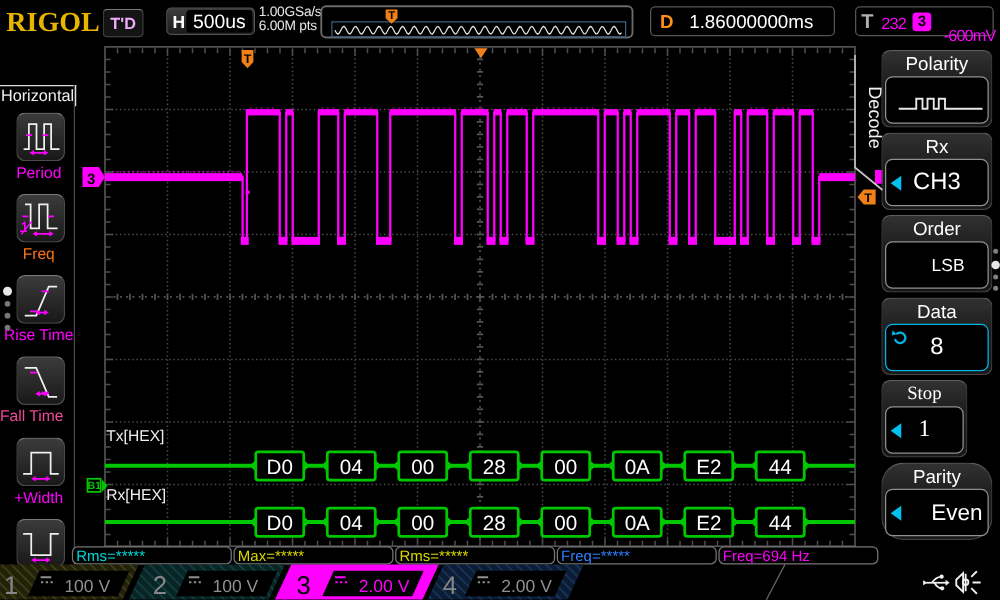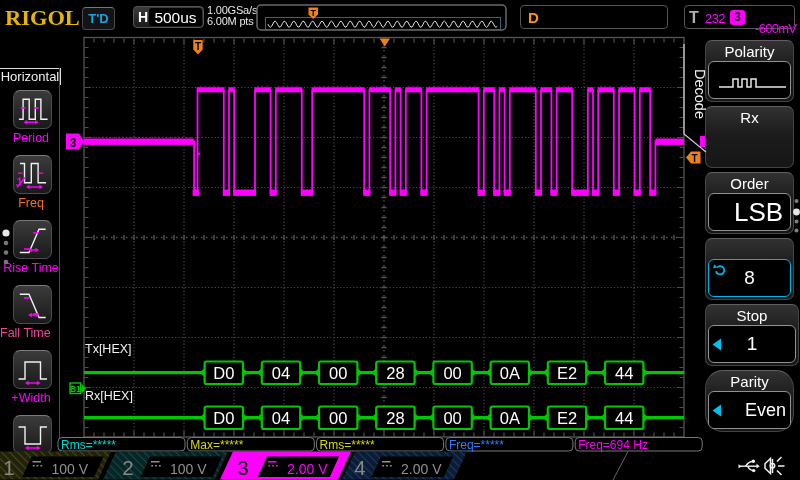--- a/index.html
+++ b/index.html
@@ -2,35 +2,36 @@
 <html><head><meta charset="utf-8">
 <style>
 * { margin:0; padding:0; }
 body { background:#000; }
 #scope { position:relative; width:800px; height:480px; background:#000; overflow:hidden;
   font-family:"Liberation Sans", sans-serif; }
 </style></head>
 <body>
 <div id="scope">
 <div style="position:absolute;left:5px;top:4.5px;color:#e7b500;font-family:'Liberation Serif',serif;font-weight:bold;font-size:22px;transform:scaleX(1.02);transform-origin:left;">RIGOL</div>
-<div style="position:absolute;left:82px;top:7px;width:31px;height:21px;background:#141414;border:1px solid #4a4a4a;border-top-color:#777;border-radius:4px;color:#0ea5e9;font-weight:bold;font-size:13px;text-align:center;line-height:21px;">T'D</div>
+<div style="position:absolute;left:82px;top:7px;width:31px;height:21px;background:#141414;border:1px solid #4a4a4a;border-top-color:#777;border-radius:4px;color:#f0abfc;font-weight:bold;font-size:13px;text-align:center;line-height:21px;">T'D</div>
 <div style="position:absolute;left:133px;top:6px;width:71px;height:22px;background:linear-gradient(#3c3c3c,#1a1a1a);border:1px solid #555;border-radius:4px;box-sizing:border-box;">
       <span style="position:absolute;left:4px;top:2px;color:#fff;font-weight:bold;font-size:14px;">H</span>
       <span style="position:absolute;left:15px;top:1px;right:1px;bottom:1px;background:#000;border-radius:3px;color:#fff;font-size:15.5px;text-align:center;line-height:19px;">500us</span>
     </div>
 <div style="position:absolute;left:207px;top:5px;width:50px;color:#e8e8e8;font-size:11px;line-height:11px;letter-spacing:-0.2px;">1.00GSa/s<br>6.00M pts</div>
 <svg style="position:absolute;left:256px;top:4px" width="252" height="28">
       <rect x="1" y="1" width="249" height="25" rx="4" fill="#000" stroke="#6a6a6a" stroke-width="1.5"></rect>
       <rect x="9.5" y="13.5" width="235" height="12" fill="none" stroke="#3a6080" stroke-width="1"></rect>
       <polyline points="12.0,20.20 13.2,22.43 14.4,23.30 15.6,22.28 16.8,19.99 18.0,17.83 19.2,17.12 20.4,18.28 21.6,20.61 22.8,22.70 24.0,23.26 25.2,21.95 26.4,19.58 27.6,17.59 28.8,17.18 30.0,18.62 31.2,21.02 32.4,22.92 33.6,23.16 34.8,21.60 36.0,19.18 37.2,17.39 38.4,17.31 39.6,18.99 40.8,21.41 42.0,23.09 43.2,23.01 44.4,21.22 45.6,18.80 46.8,17.24 48.0,17.48 49.2,19.38 50.4,21.78 51.6,23.22 52.8,22.81 54.0,20.82 55.2,18.45 56.4,17.14 57.6,17.70 58.8,19.79 60.0,22.12 61.2,23.28 62.4,22.57 63.6,20.41 64.8,18.12 66.0,17.10 67.2,17.97 68.4,20.20 69.6,22.43 70.8,23.30 72.0,22.28 73.2,19.99 74.4,17.83 75.6,17.12 76.8,18.28 78.0,20.61 79.2,22.70 80.4,23.26 81.6,21.95 82.8,19.58 84.0,17.59 85.2,17.18 86.4,18.62 87.6,21.02 88.8,22.92 90.0,23.16 91.2,21.60 92.4,19.18 93.6,17.39 94.8,17.31 96.0,18.99 97.2,21.41 98.4,23.09 99.6,23.01 100.8,21.22 102.0,18.80 103.2,17.24 104.4,17.48 105.6,19.38 106.8,21.78 108.0,23.22 109.2,22.81 110.4,20.82 111.6,18.45 112.8,17.14 114.0,17.70 115.2,19.79 116.4,22.12 117.6,23.28 118.8,22.57 120.0,20.41 121.2,18.12 122.4,17.10 123.6,17.97 124.8,20.20 126.0,22.43 127.2,23.30 128.4,22.28 129.6,19.99 130.8,17.83 132.0,17.12 133.2,18.28 134.4,20.61 135.6,22.70 136.8,23.26 138.0,21.95 139.2,19.58 140.4,17.59 141.6,17.18 142.8,18.62 144.0,21.02 145.2,22.92 146.4,23.16 147.6,21.60 148.8,19.18 150.0,17.39 151.2,17.31 152.4,18.99 153.6,21.41 154.8,23.09 156.0,23.01 157.2,21.22 158.4,18.80 159.6,17.24 160.8,17.48 162.0,19.38 163.2,21.78 164.4,23.22 165.6,22.81 166.8,20.82 168.0,18.45 169.2,17.14 170.4,17.70 171.6,19.79 172.8,22.12 174.0,23.28 175.2,22.57 176.4,20.41 177.6,18.12 178.8,17.10 180.0,17.97 181.2,20.20 182.4,22.43 183.6,23.30 184.8,22.28 186.0,19.99 187.2,17.83 188.4,17.12 189.6,18.28 190.8,20.61 192.0,22.70 193.2,23.26 194.4,21.95 195.6,19.58 196.8,17.59 198.0,17.18 199.2,18.62 200.4,21.02 201.6,22.92 202.8,23.16 204.0,21.60 205.2,19.18 206.4,17.39 207.6,17.31 208.8,18.99 210.0,21.41 211.2,23.09 212.4,23.01 213.6,21.22 214.8,18.80 216.0,17.24 217.2,17.48 218.4,19.38 219.6,21.78 220.8,23.22 222.0,22.81 223.2,20.82 224.4,18.45 225.6,17.14 226.8,17.70 228.0,19.79 229.2,22.12 230.4,23.28 231.6,22.57 232.8,20.41 234.0,18.12 235.2,17.10 236.4,17.97 237.6,20.20 238.8,22.43 240.0,23.30 241.2,22.28" stroke="#e8e8e8" stroke-width="1" fill="none"></polyline>
       <path d="M52.5 3.5h9.5v7l-4.75 4.5-4.75-4.5z" fill="#f08018"></path>
       <text x="57.3" y="11.5" font-size="9" font-weight="bold" fill="#000" text-anchor="middle">T</text>
     </svg>
 <div style="position:absolute;left:520px;top:5px;width:148px;height:24px;background:#000;border:1px solid #555;border-radius:4px;box-sizing:border-box;">
       <span style="position:absolute;left:7px;top:3px;color:#ff9018;font-weight:bold;font-size:15px;">D</span>
+      <span style="position:absolute;left:20px;right:6px;top:3px;color:#fff;font-size:15px;text-align:center;">1.86000000ms</span>
     </div>
 <div style="position:absolute;left:684px;top:5px;width:111px;height:24px;background:#000;border:1px solid #555;border-radius:4px;box-sizing:border-box;">
       <span style="position:absolute;left:4px;top:3px;color:#b0b0b0;font-weight:bold;font-size:16px;">T</span>
       <span style="position:absolute;left:20px;top:5px;color:#ff00ff;font-size:13px;letter-spacing:-0.6px;">232</span>
       <span style="position:absolute;left:45px;top:4px;width:15px;height:15px;background:#ff00ff;border-radius:3px;color:#000;font-weight:bold;font-size:12px;text-align:center;line-height:15px;">3</span>
       <span style="position:absolute;left:70px;top:15px;color:#ff00ff;font-size:13px;letter-spacing:-0.7px;">-600mV</span>
     </div>
 <div style="position:absolute;left:0;top:36px;width:61px;height:409px;margin-top:32px;">
 <div style="position:absolute;left:0;top:0;width:60px;height:16px;border-top:1px solid #ddd;border-right:1px solid #ddd;color:#f0f0f0;font-size:13px;text-align:center;line-height:15px;">Horizontal</div>
 <div style="position:absolute;left:13px;top:22px;width:39px;height:39px;border-radius:7px;background:linear-gradient(#3b3b3b,#191919);border:1px solid #4c4c4c;border-top-color:#7a7a7a;box-sizing:border-box;">
@@ -355,37 +356,44 @@
 <div style="position:absolute;left:705px;top:40px;width:89px;height:62px;background:linear-gradient(#313131,#1c1c1c 45%,#161616);border:1px solid #444;border-top-color:#5f5f5f;border-radius:7px;box-sizing:border-box;">
       <div style="height:20px;color:#fff;font-size:15px;text-align:center;line-height:21px;">Polarity</div>
       <div style="position:absolute;left:2px;right:2px;top:20px;bottom:2px;background:#000;border:1.4px solid #909090;border-radius:6px;">
         <svg style="position:absolute;left:6px;top:6px" width="74" height="26" viewBox="0 0 74 26">
           <path d="M4 19h14v-8h5v8h4v-8h5v8h4v-8h5v8h30" stroke="#e8e8e8" stroke-width="1.5" fill="none"></path>
         </svg>
       </div>
     </div>
 <div style="position:absolute;left:705px;top:106px;width:89px;height:62px;background:linear-gradient(#313131,#1c1c1c 45%,#161616);border:1px solid #444;border-top-color:#5f5f5f;border-radius:7px;box-sizing:border-box;">
       <div style="height:20px;color:#fff;font-size:15px;text-align:center;line-height:21px;">Rx</div>
+      <div style="position:absolute;left:2px;right:2px;top:20px;bottom:2px;background:#000;border:1.4px solid #909090;border-radius:6px;">
+        <svg style="position:absolute;left:2.5px;top:50%;margin-top:-6.5px" width="10" height="13">
+          <path d="M9 0.5v12L0.5 6.5z" fill="#00c0f0"></path>
+        </svg>
+        <div style="position:absolute;left:0;right:0;top:0;bottom:0;display:flex;align-items:center;justify-content:center;color:#fff;font-size:19px;">CH3</div>
+      </div>
     </div>
 <div style="position:absolute;left:705px;top:172px;width:89px;height:62px;background:linear-gradient(#313131,#1c1c1c 45%,#161616);border:1px solid #444;border-top-color:#5f5f5f;border-radius:7px;box-sizing:border-box;">
       <div style="height:20px;color:#fff;font-size:15px;text-align:center;line-height:21px;">Order</div>
       <div style="position:absolute;left:2px;right:2px;top:20px;bottom:2px;background:#000;border:1.4px solid #909090;border-radius:6px;">
-        <div style="position:absolute;left:0;right:0;top:0;bottom:0;display:flex;align-items:center;justify-content:center;color:#fff;font-size:26px;padding-left:18px;">LSB</div>
+        <div style="position:absolute;left:0;right:0;top:0;bottom:0;display:flex;align-items:center;justify-content:center;color:#fff;font-size:14px;padding-left:18px;">LSB</div>
       </div>
     </div>
 <div style="position:absolute;left:705px;top:238px;width:89px;height:62px;background:linear-gradient(#313131,#1c1c1c 45%,#161616);border:1px solid #444;border-top-color:#5f5f5f;border-radius:7px;box-sizing:border-box;">
+      <div style="height:20px;color:#fff;font-size:15px;text-align:center;line-height:21px;">Data</div>
       <div style="position:absolute;left:2px;right:2px;top:20px;bottom:2px;background:#000;border:1.4px solid #00b4e6;border-radius:6px;">
         <svg style="position:absolute;left:4px;top:3px" width="14" height="14" viewBox="0 0 14 14">
           <path d="M3 8.2a4.2 4.2 0 1 0 1-3.8" stroke="#00b4e6" stroke-width="1.8" fill="none"></path>
           <path d="M1.2 1.2l3 3.2-4 0.9z" fill="#00b4e6"></path>
         </svg>
         <div style="position:absolute;left:0;right:0;top:0;bottom:0;display:flex;align-items:center;justify-content:center;color:#fff;font-size:19px;">8</div>
       </div>
     </div>
-<div style="position:absolute;left:705px;top:304px;width:94px;height:62px;background:linear-gradient(#313131,#1c1c1c 45%,#161616);border:1px solid #444;border-top-color:#5f5f5f;border-radius:7px;box-sizing:border-box;">
+<div style="position:absolute;left:705px;top:304px;width:69px;height:62px;background:linear-gradient(#313131,#1c1c1c 45%,#161616);border:1px solid #444;border-top-color:#5f5f5f;border-radius:7px;box-sizing:border-box;font-family:Liberation Serif, serif;">
       <div style="height:20px;color:#fff;font-size:15px;text-align:center;line-height:21px;">Stop</div>
       <div style="position:absolute;left:2px;right:2px;top:20px;bottom:2px;background:#000;border:1.4px solid #909090;border-radius:6px;">
         <svg style="position:absolute;left:2.5px;top:50%;margin-top:-6.5px" width="10" height="13">
           <path d="M9 0.5v12L0.5 6.5z" fill="#00c0f0"></path>
         </svg>
         <div style="position:absolute;left:0;right:0;top:0;bottom:0;display:flex;align-items:center;justify-content:center;color:#fff;font-size:19px;">1</div>
       </div>
     </div>
 <div style="position:absolute;left:705px;top:370px;width:89px;height:62px;background:linear-gradient(#313131,#1c1c1c 45%,#161616);border:1px solid #444;border-top-color:#5f5f5f;border-radius:18px;box-sizing:border-box;">
       <div style="height:20px;color:#fff;font-size:15px;text-align:center;line-height:21px;">Parity</div>

